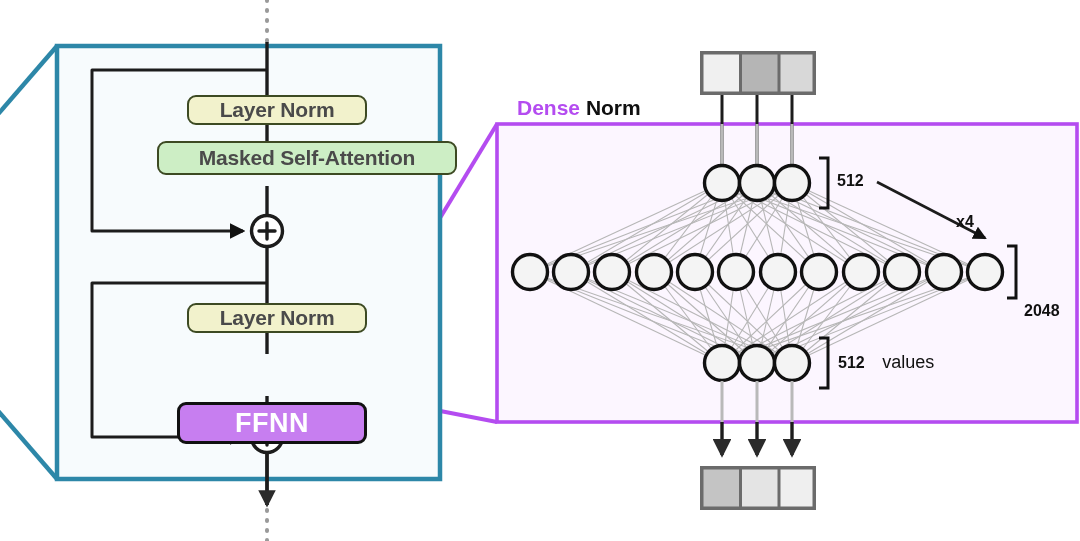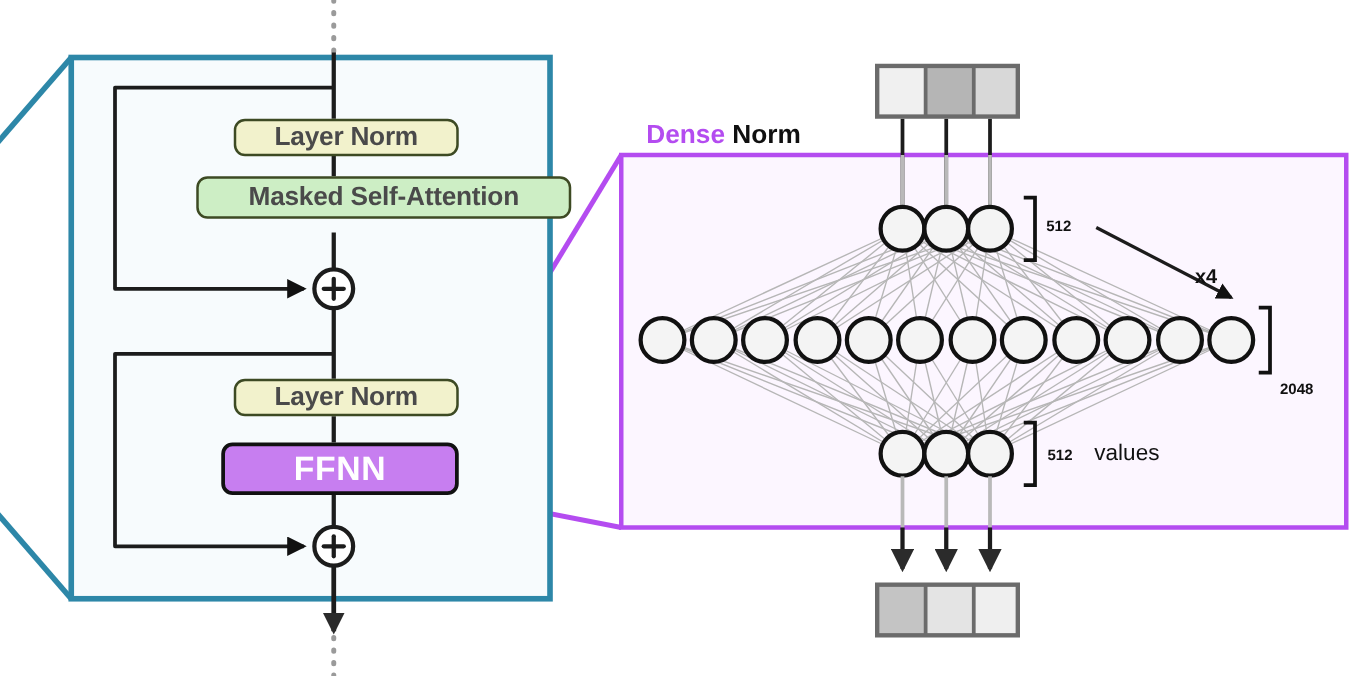--- a/index.html
+++ b/index.html
@@ -50,36 +50,37 @@
     color: #4a4a4a;
     font-size: 21px;
   }
   .ffnn-box {
     background: #c77ef0;
     border: 3px solid #111111;
     border-radius: 9px;
     color: #ffffff;
     font-size: 27px;
     letter-spacing: 0.5px;
+    margin-top: 48px;
   }
   .panel-title {
     position: absolute;
     font-size: 21px;
     font-weight: bold;
     white-space: nowrap;
   }
   .panel-title .accent { color: #b44cf0; margin-top: 11px; }
   .panel-title .plain  { color: #101010; }
 
   .annot {
     position: absolute;
     white-space: nowrap;
     color: #111111;
   }
-  .annot .num { font-weight: bold; font-size: 12px; }
+  .annot .num { font-weight: bold; font-size: 16px; }
   .annot .unit { font-weight: normal; font-size: 18px; margin-left: 13px; }
   .annot-x4 { font-weight: bold; font-size: 16px; color:#111; }
 </style>
 </head>
 <body>
 
 <div id="stage">
 
   <svg class="layer" viewBox="0 0 1080 541">
     <defs>

